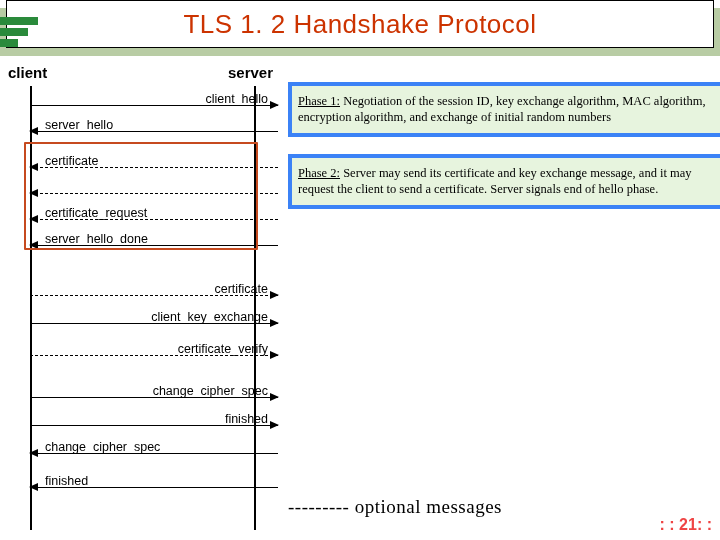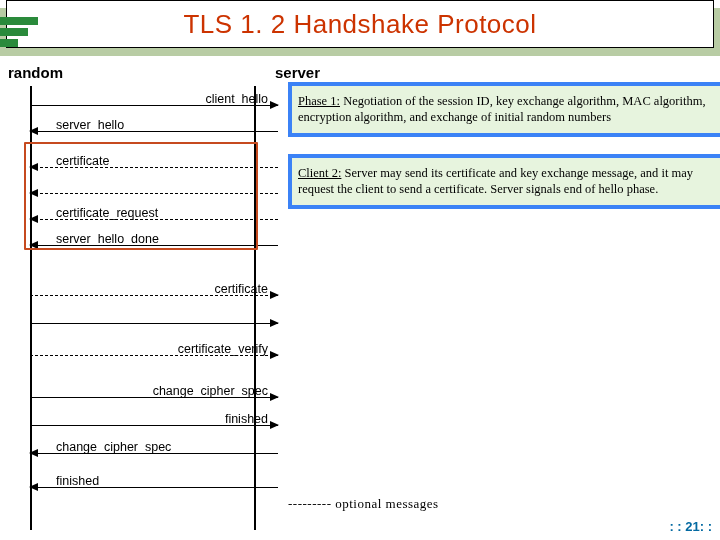--- a/index.html
+++ b/index.html
@@ -7,56 +7,56 @@
   .page { position:absolute; left:0; top:0; width:720px; height:540px; }
   .title-band { position:absolute; left:0; top:8px; width:720px; height:48px; background:#b8cca4; }
   .title-box { position:absolute; left:6px; top:0px; width:708px; height:48px; background:#fff; border:1px solid #000; display:flex; align-items:center; justify-content:center; }
   .title-box span { color:#c30; font-size:26px; letter-spacing:0.5px; }
   .decor { position:absolute; left:0; top:8px; width:48px; height:44px; }
   .brow1 { position:absolute; left:0; top:9px;  width:38px; height:8px; background:#2a8a3b; }
   .brow2 { position:absolute; left:0; top:20px; width:28px; height:8px; background:#2a8a3b; }
   .brow3 { position:absolute; left:0; top:31px; width:18px; height:8px; background:#2a8a3b; }
   .content { position:absolute; left:0; top:60px; width:720px; height:470px; }
   .label.client { position:absolute; left:8px; top:4px; font-size:15px; font-weight:bold; }
-  .label.server { position:absolute; left:228px; top:4px; font-size:15px; font-weight:bold;margin-left:47px; }
+  .label.server { position:absolute; left:228px; top:4px; font-size:15px; font-weight:bold; }
   .lifeline { position:absolute; top:26px; width:0; height:444px; border-left:2px solid #000; }
   .lifeline.left  { left:30px; }
   .lifeline.right { left:254px; }
   .arrows { position:absolute; left:0; top:26px; }
   .msg { position:absolute; left:30px; width:248px; height:18px; }
   .msg .line { position:absolute; left:0; right:0; top:15px; border-top:1px solid #000; }
   .msg.dashed .line { border-top:1.5px dashed #000; }
   .msg .text { position:absolute; bottom:2px; font-size:12.5px; white-space:nowrap; }
   .msg.to-server .text { right:10px; }
-  .msg.to-client .text { left:26px; }
+  .msg.to-client .text { left:15px; }
   .msg .head { position:absolute; top:15px; font-size:0; width:0; height:0; border-top:4px solid transparent; border-bottom:4px solid transparent; margin-top:-4px; }
   .msg.to-server .head { right:-1px; border-left:9px solid #000; }
   .msg.to-client .head { left:-1px;  border-right:9px solid #000; }
   .phase-box { position:absolute; left:288px; width:439px; border:4px solid #3b82f6; background:#e7f4de; padding:8px 6px; font-family: "Comic Sans MS", cursive; font-size:12.5px; line-height:1.25; }
   .phase-box .ptitle { text-decoration:underline; }
   .hl-box { position:absolute; border:2.5px solid #c64a1f; border-radius:1px; }
-  .legend { position:absolute; left:288px; top:436px; font-family: "Comic Sans MS", cursive; font-size:13px; letter-spacing:0.5px; }
-  .pagenum { position:absolute; right:8px; bottom:6px; color:#0369a1; font-size:13px; font-weight:bold; }
+  .legend { position:absolute; left:288px; top:436px; font-family: "Comic Sans MS", cursive; font-size:19px; letter-spacing:0.5px; }
+  .pagenum { position:absolute; right:8px; bottom:6px; color:#ef4444; font-size:16px; font-weight:bold; }
 </style>
 </head>
 <body>
 
 <div class="page">
   <div class="title-band"></div>
   <div class="title-box">
     <span>TLS 1. 2 Handshake Protocol</span>
   </div>
   <div class="decor">
     <div class="brow1"></div>
     <div class="brow2"></div>
     <div class="brow3"></div>
   </div>
 
   <div class="content">
-    <div class="label client">random</div>
+    <div class="label client">client</div>
     <div class="label server">server</div>
     <div class="lifeline left"></div>
     <div class="lifeline right"></div>
 
     <div class="arrows">
 
       <div class="msg to-server" style="top:4px">
           <div class="line"></div>
           <div class="head"></div>
           <div class="text">client_hello</div>
@@ -88,20 +88,21 @@
         </div>
 
       <div class="msg to-server dashed" style="top:194px">
           <div class="line"></div>
           <div class="head"></div>
           <div class="text">certificate</div>
         </div>
       <div class="msg to-server" style="top:222px">
           <div class="line"></div>
           <div class="head"></div>
+          <div class="text">client_key_exchange</div>
         </div>
       <div class="msg to-server dashed" style="top:254px">
           <div class="line"></div>
           <div class="head"></div>
           <div class="text">certificate_verify</div>
         </div>
 
       <div class="msg to-server" style="top:296px">
           <div class="line"></div>
           <div class="head"></div>
@@ -120,19 +121,19 @@
       <div class="msg to-client" style="top:386px">
           <div class="line"></div>
           <div class="head"></div>
           <div class="text">finished</div>
         </div>
     </div>
 
     <div class="hl-box" style="left:24px; top:82px; width:234px; height:108px;"></div>
 
     <div class="phase-box" style="top:22px"><span class="ptitle">Phase 1:</span><span> Negotiation of the session ID, key exchange algorithm, MAC algorithm, encryption algorithm, and  exchange of initial random numbers</span></div>
-    <div class="phase-box" style="top:94px"><span class="ptitle">Client 2:</span><span> Server may send its certificate and key exchange message, and it may request the client to send a certificate. Server signals end of hello phase.</span></div>
+    <div class="phase-box" style="top:94px"><span class="ptitle">Phase 2:</span><span> Server may send its certificate and key exchange message, and it may request the client to send a certificate. Server signals end of hello phase.</span></div>
 
     <div class="legend">---------  optional messages</div>
   </div>
 
   <div class="pagenum">: : 21: :</div>
 </div>
 
 </body></html>

